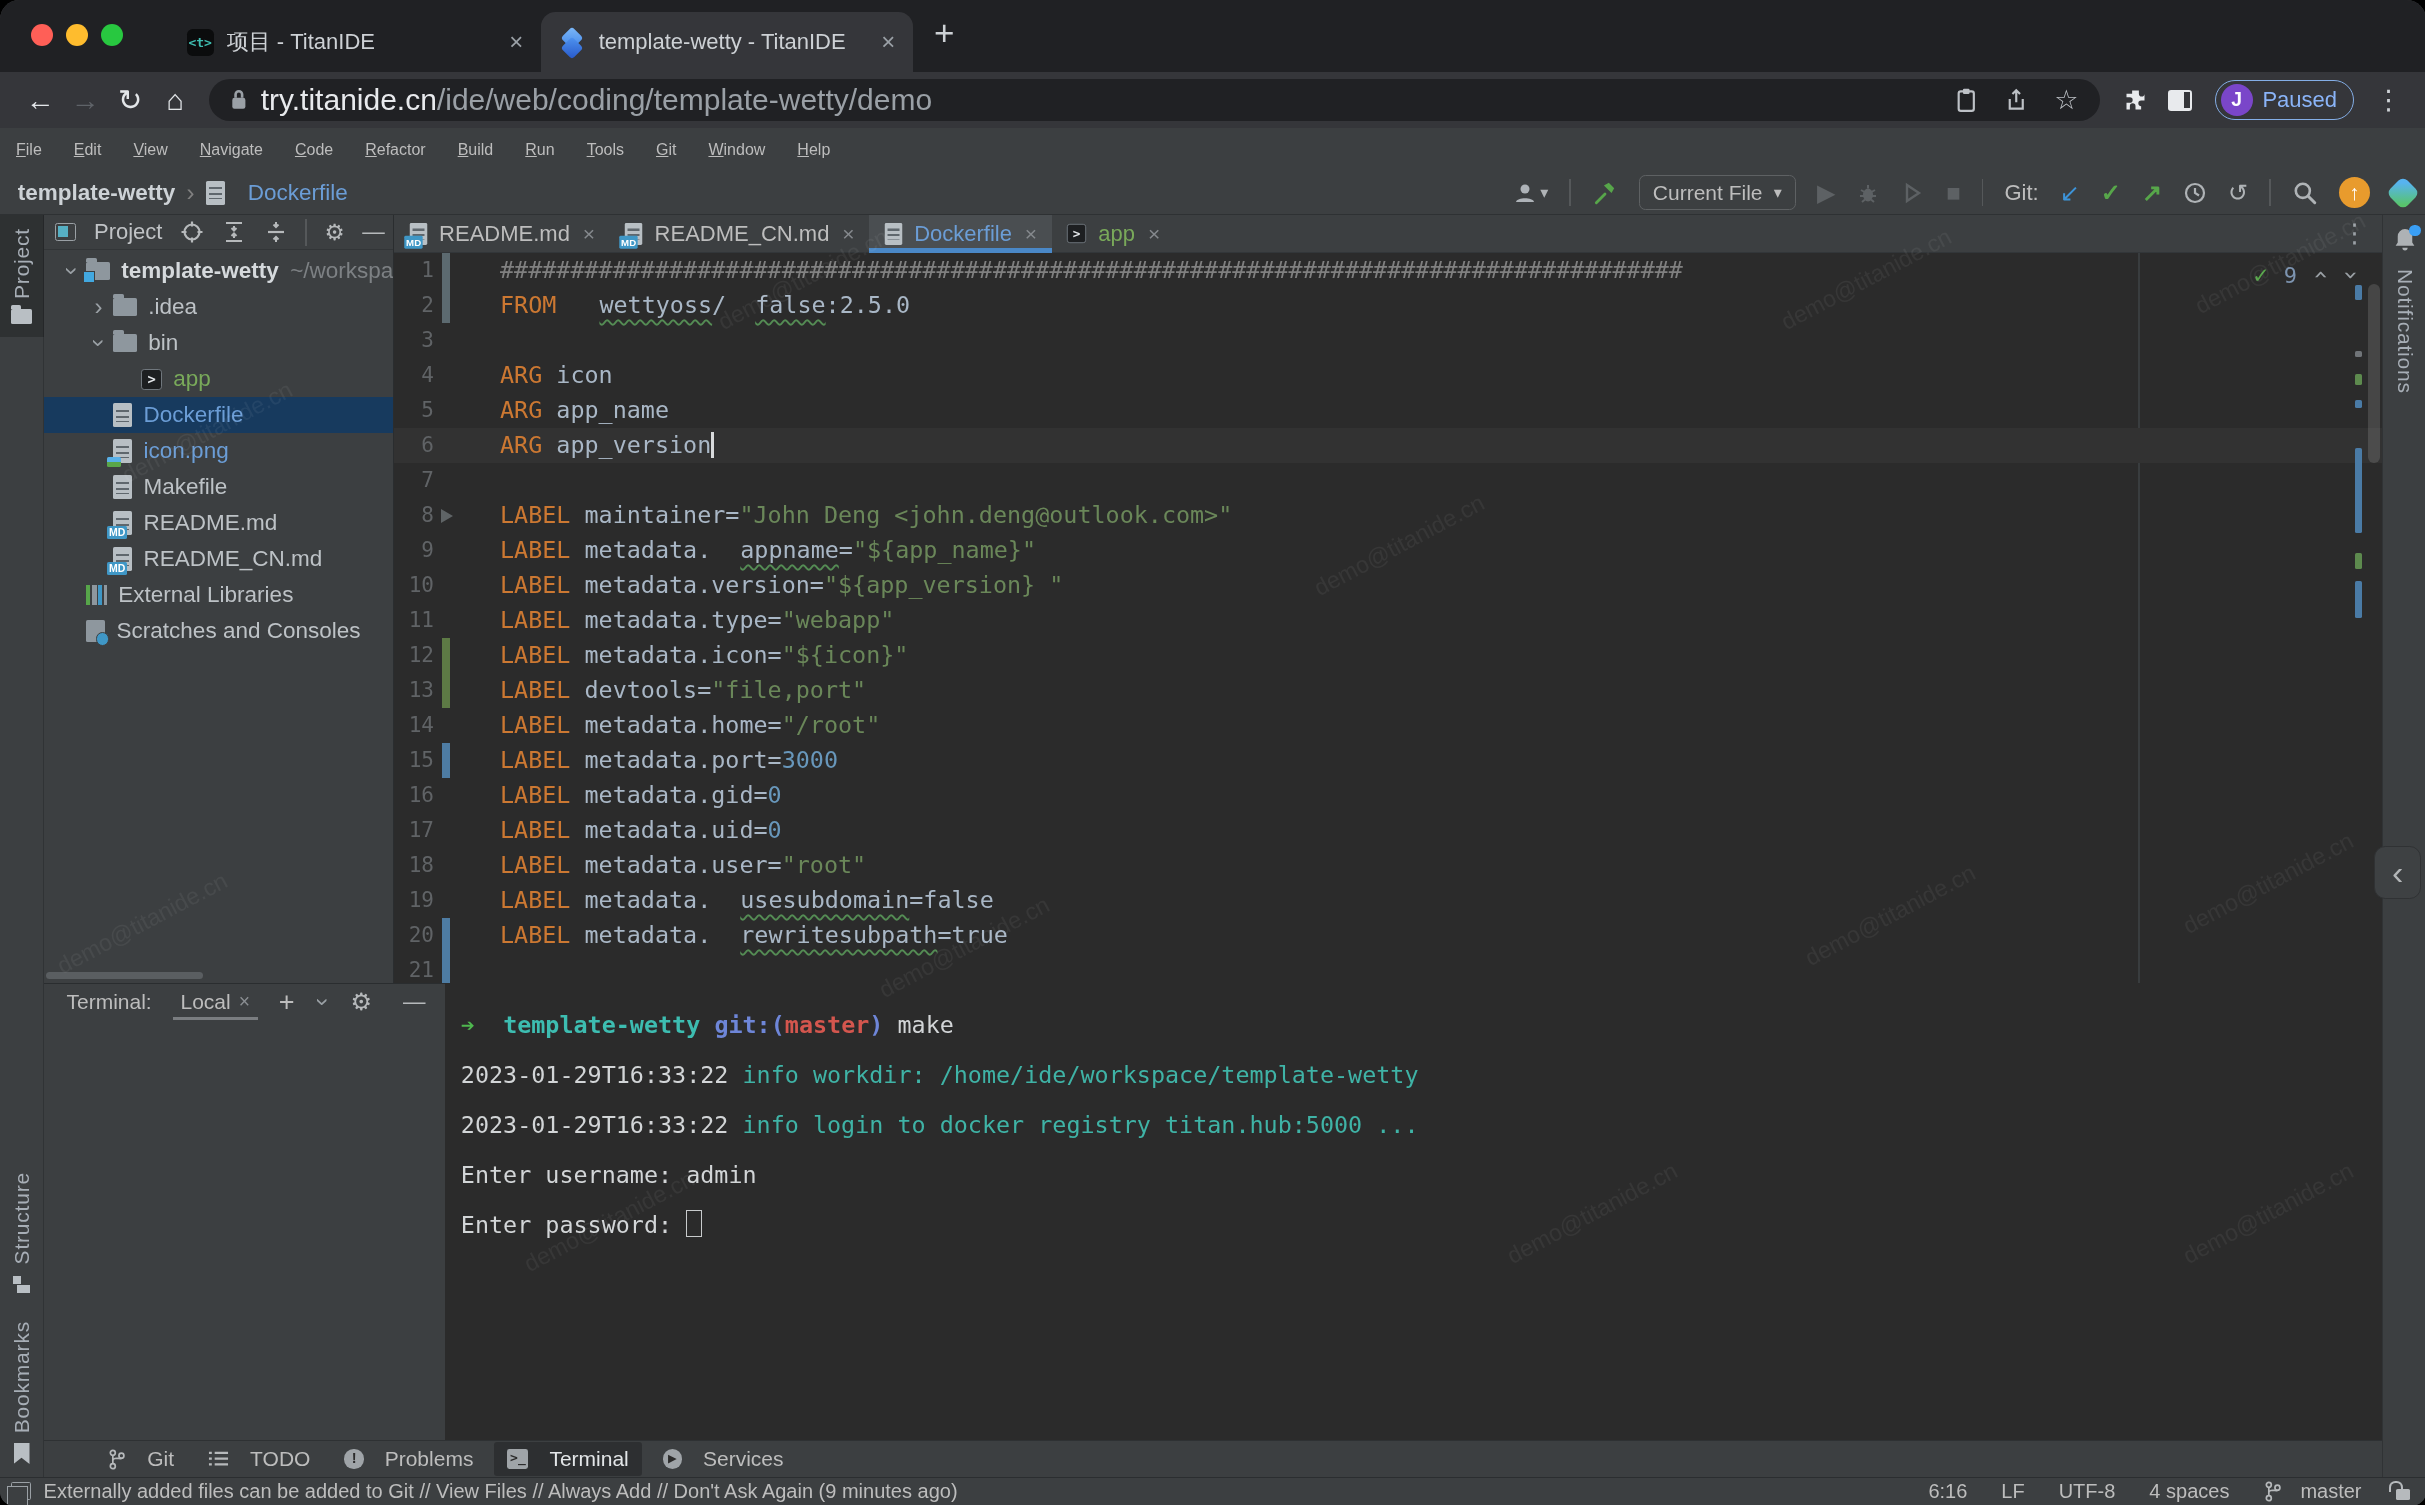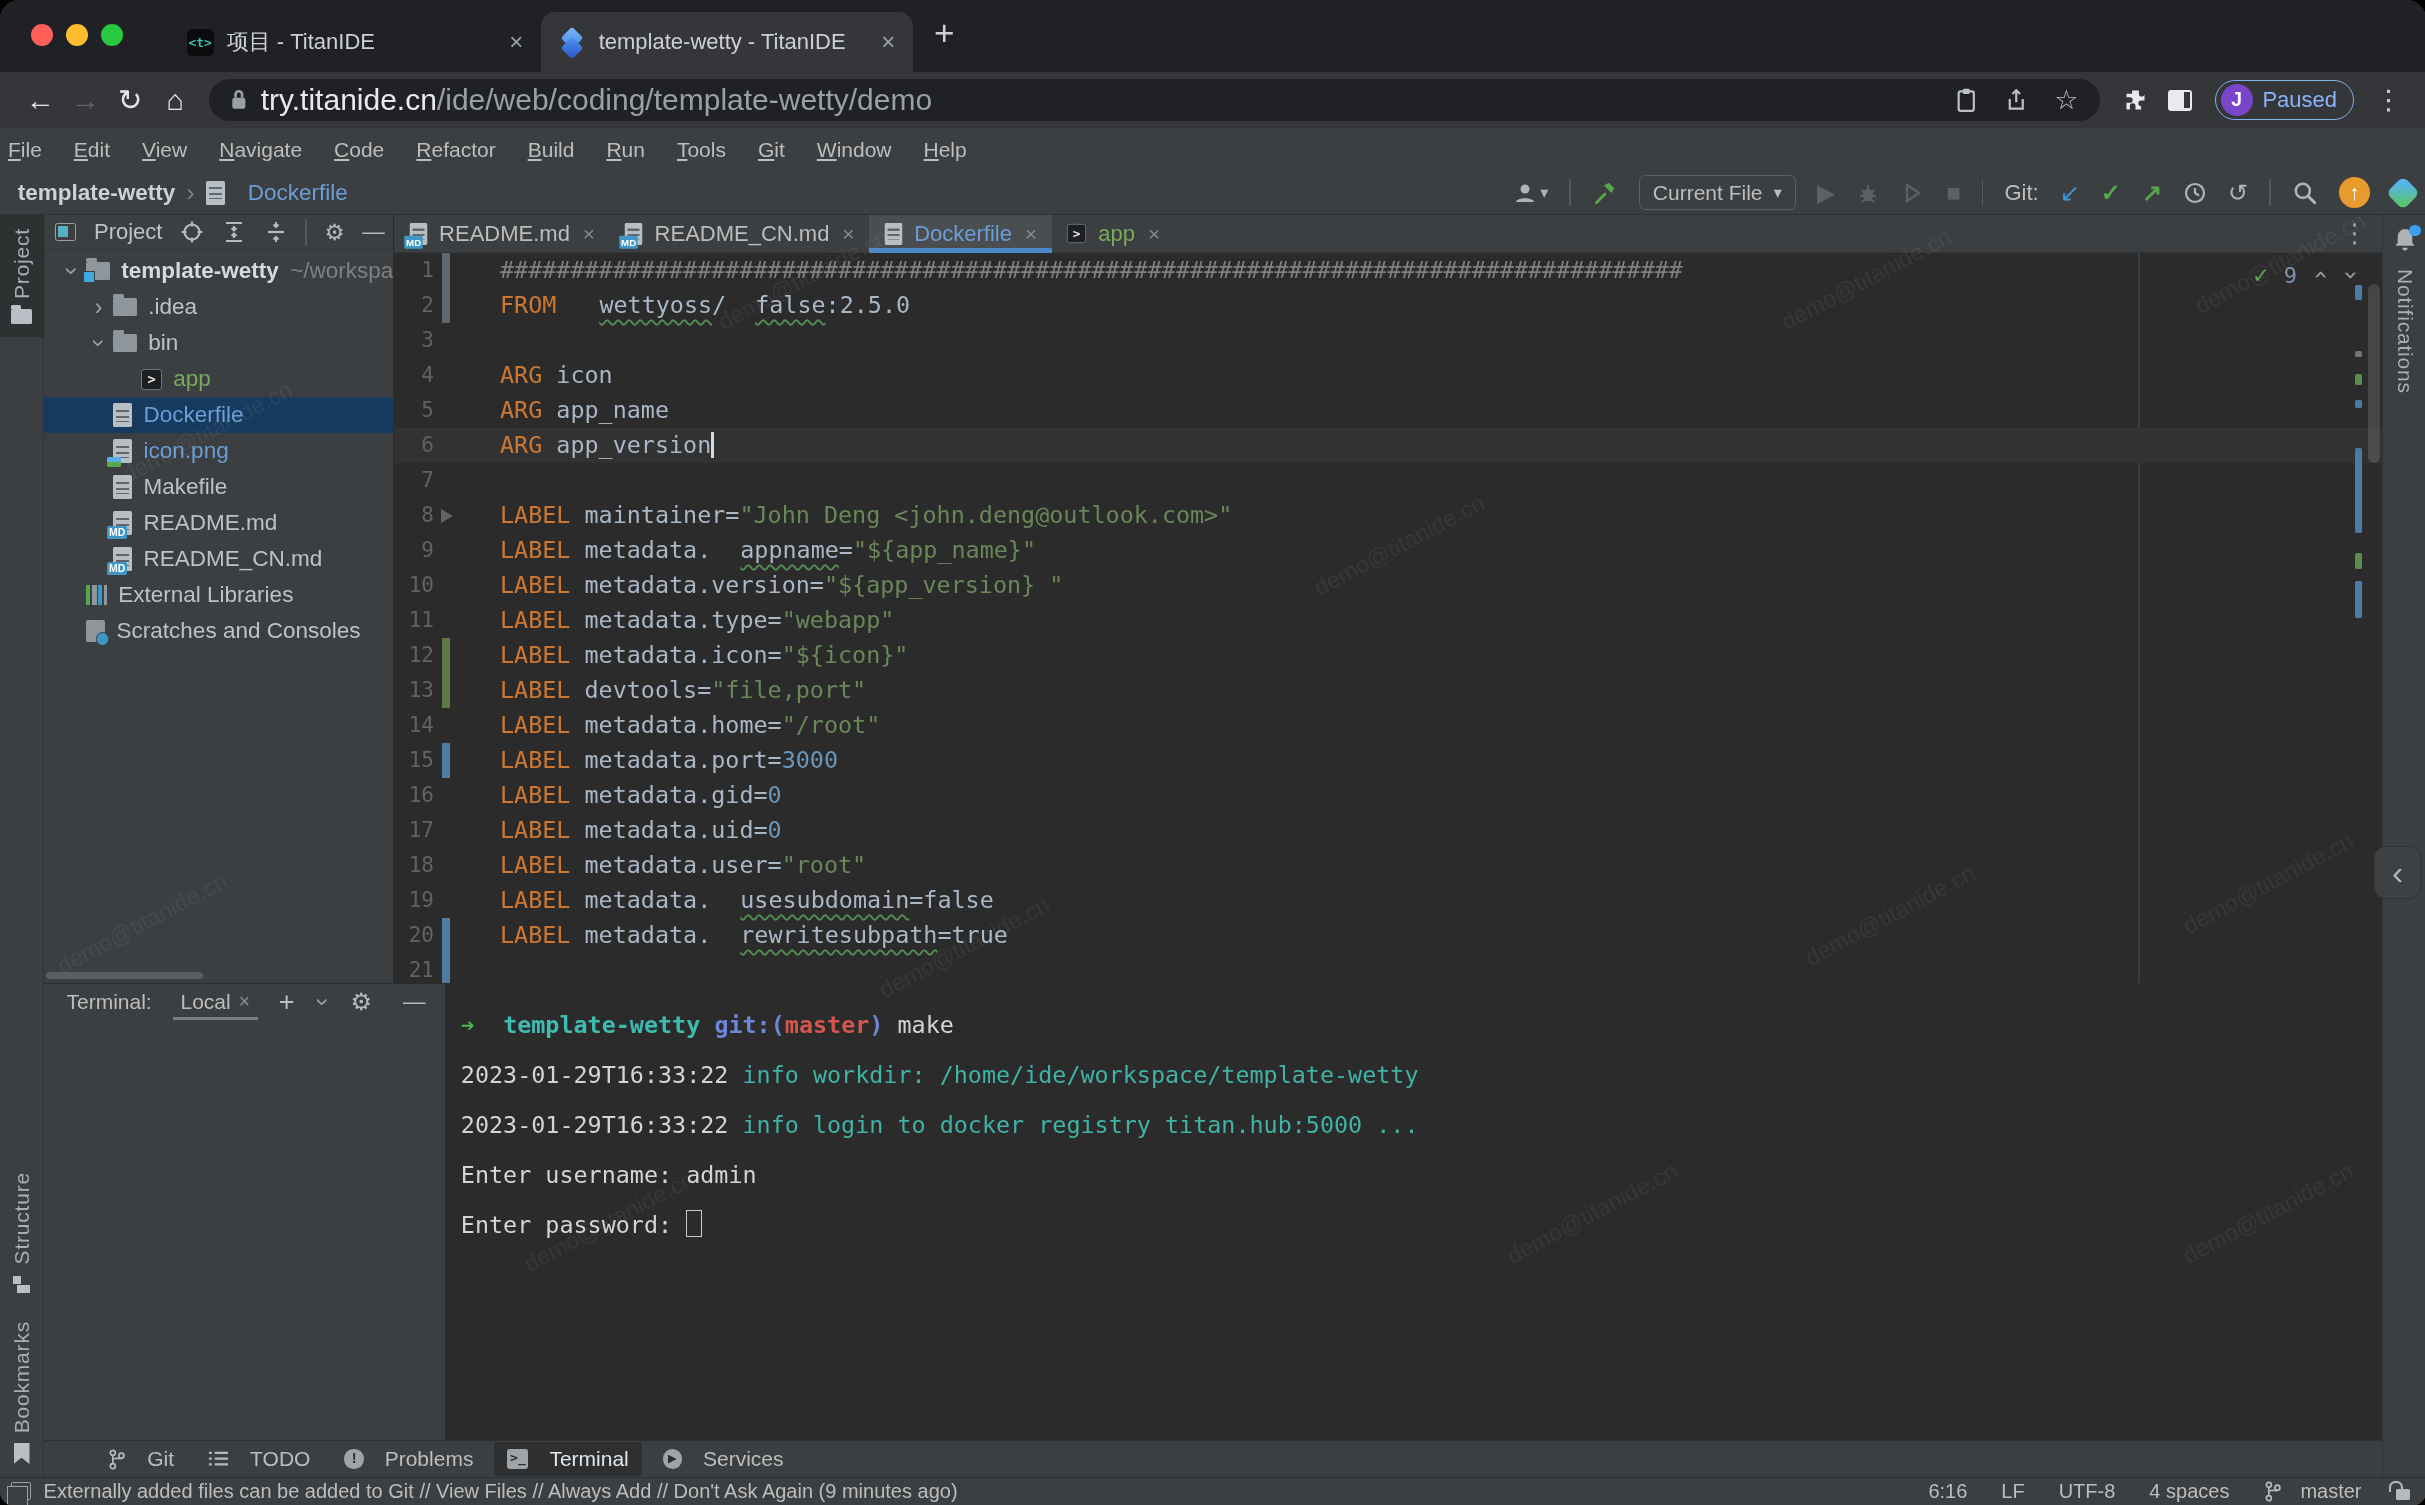--- a/index.html
+++ b/index.html
@@ -41,22 +41,22 @@
   .panel-ic { width:24px; height:21px; background:#e8eaed; border-radius:3.2px; position:relative; }
   .panel-ic::after{ content:""; position:absolute; right:2.4px; top:2.4px; bottom:2.4px; width:6.4px; background:#35363a; }
   .profile { display:flex; align-items:center; gap:9.7px; border:1.6px solid #84aee6; border-radius:32px;
              padding:3.2px 16px 3.2px 4.8px; margin:0 14.5px; }
   .avatar { width:32px; height:32px; border-radius:50%; background:#7a46c9; color:#fff;
             font-size:19.3px; line-height:32px; text-align:center; font-weight:bold; }
   .paused { color:#8ab4f8; font-size:22px; }
   .dots { color:#cdd1d5; font-size:27px; padding:0 6.4px; }
 
   
-  .menubar { height:43px; display:flex; align-items:center; gap:32px; padding-left:8px;
-             background:#3c3f41; color:#bdbdbd; font-size:21px; }
+  .menubar { height:43px; display:flex; align-items:center; gap:32px; padding-left:16px;
+             background:#3c3f41; color:#bdbdbd; font-size:16px; }
   .menu-item::first-letter { text-decoration:underline; }
   .row2 { height:43px; display:flex; align-items:center; background:#3c3f41; padding:0 11.3px 0 17.7px; }
   .crumb { display:flex; align-items:center; gap:11.3px; font-size:22.5px; color:#bdbdbd; }
   .crumb-proj { font-weight:bold; color:#cdd2d6; }
   .crumb-sep { color:#808080; font-size:24px; }
   .crumb-file { color:#6b9dd6; }
   .ritems { margin-left:auto; display:flex; align-items:center; gap:21px; }
   .tsep { width:1.6px; height:27px; background:#55585a; }
   .tic { font-size:24px; color:#afb3b6; }
   .tic.dim { color:#5d6164; }

